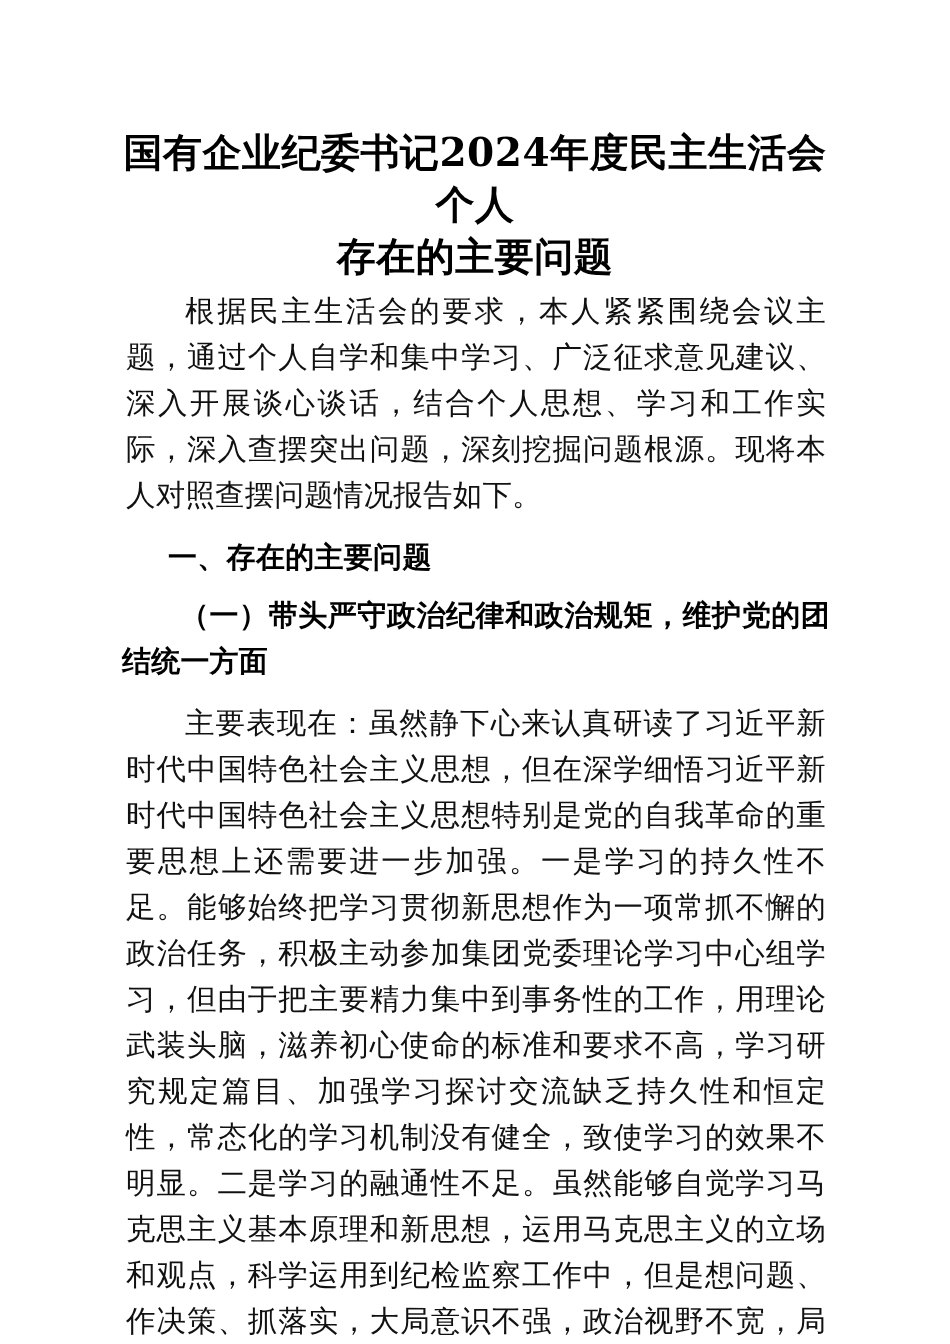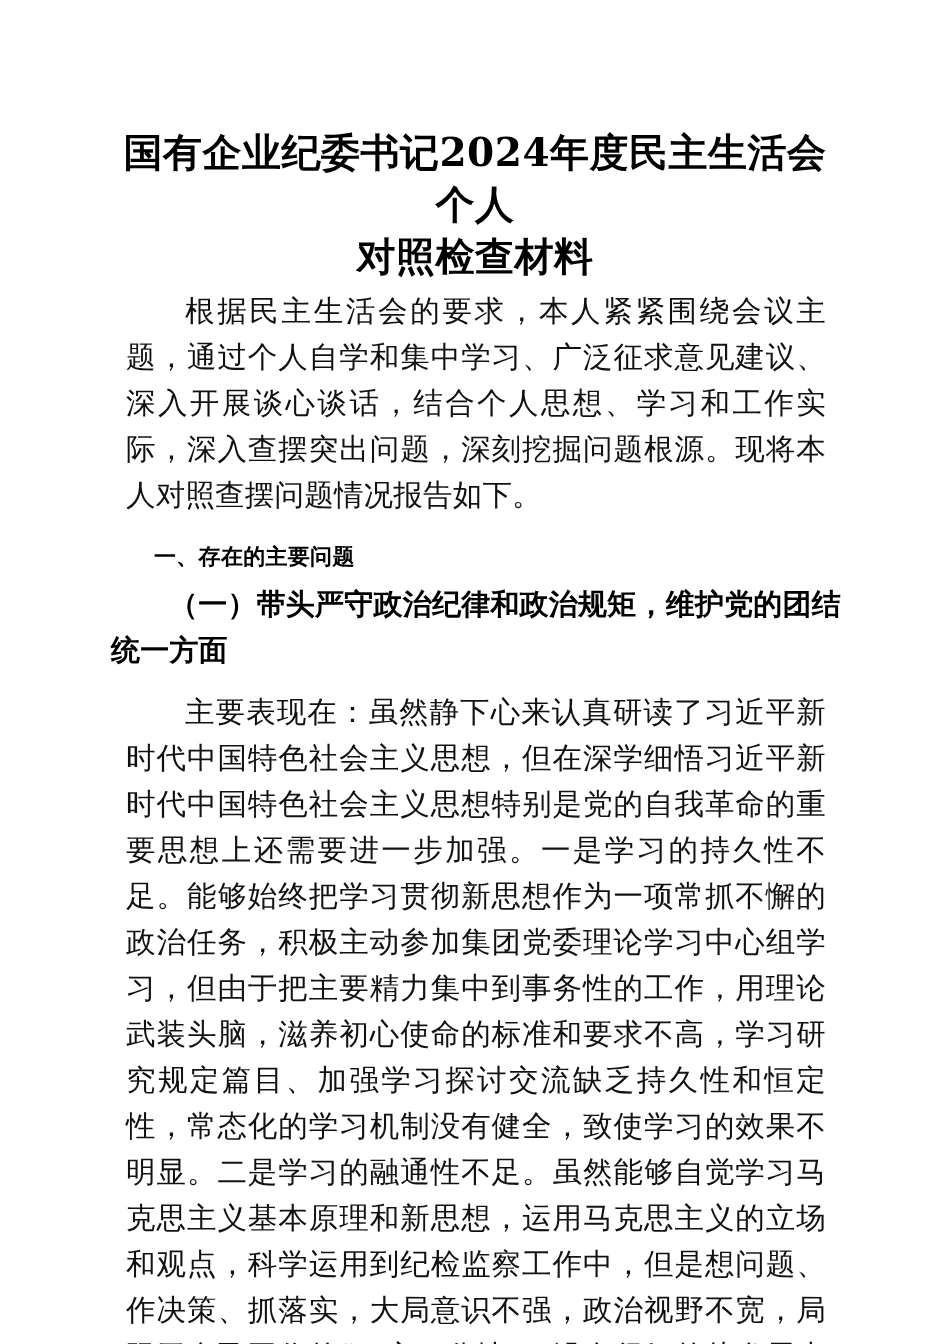--- a/index.html
+++ b/index.html
@@ -64,49 +64,49 @@
   
   p.kai {
     font-style: normal;
     transform: none;
   }
 
   h2.sec-heading {
     margin: 0;
     font-family: "DejaVu Sans", "Liberation Sans", sans-serif;
     font-weight: 700;
-    font-size: 22px;
+    font-size: 29px;
     line-height: 46px;
     text-indent: 2em;
     text-align: left;
     letter-spacing: 0.3px;
     color: #000;
   }
 
   h3.sub-heading {
-    margin: 1px;
+    margin: 12px;
     font-family: "DejaVu Serif", "Liberation Serif", serif;
     font-weight: 700;
     font-size: 29px;
     line-height: 46px;
     text-indent: 2em;
     text-align: justify;
     text-justify: inter-character;
     letter-spacing: 0.2px;
     color: #000;
   }
 </style>
 </head>
 <body>
 
 <div class="page">
 
   <div class="doc-title">
     <div>国有企业纪委书记2024年度民主生活会个人</div>
-    <div>对照检查材料</div>
+    <div>存在的主要问题</div>
   </div>
 
   <div class="body-col">
 
     <p class="para kai">根据民主生活会的要求，本人紧紧围绕会议主题，通过个人自学和集中学习、广泛征求意见建议、深入开展谈心谈话，结合个人思想、学习和工作实际，深入查摆突出问题，深刻挖掘问题根源。现将本人对照查摆问题情况报告如下。</p>
 
     <h2 class="sec-heading">一、存在的主要问题</h2>
 
     <h3 class="sub-heading">（一）带头严守政治纪律和政治规矩，维护党的团结统一方面</h3>
 

